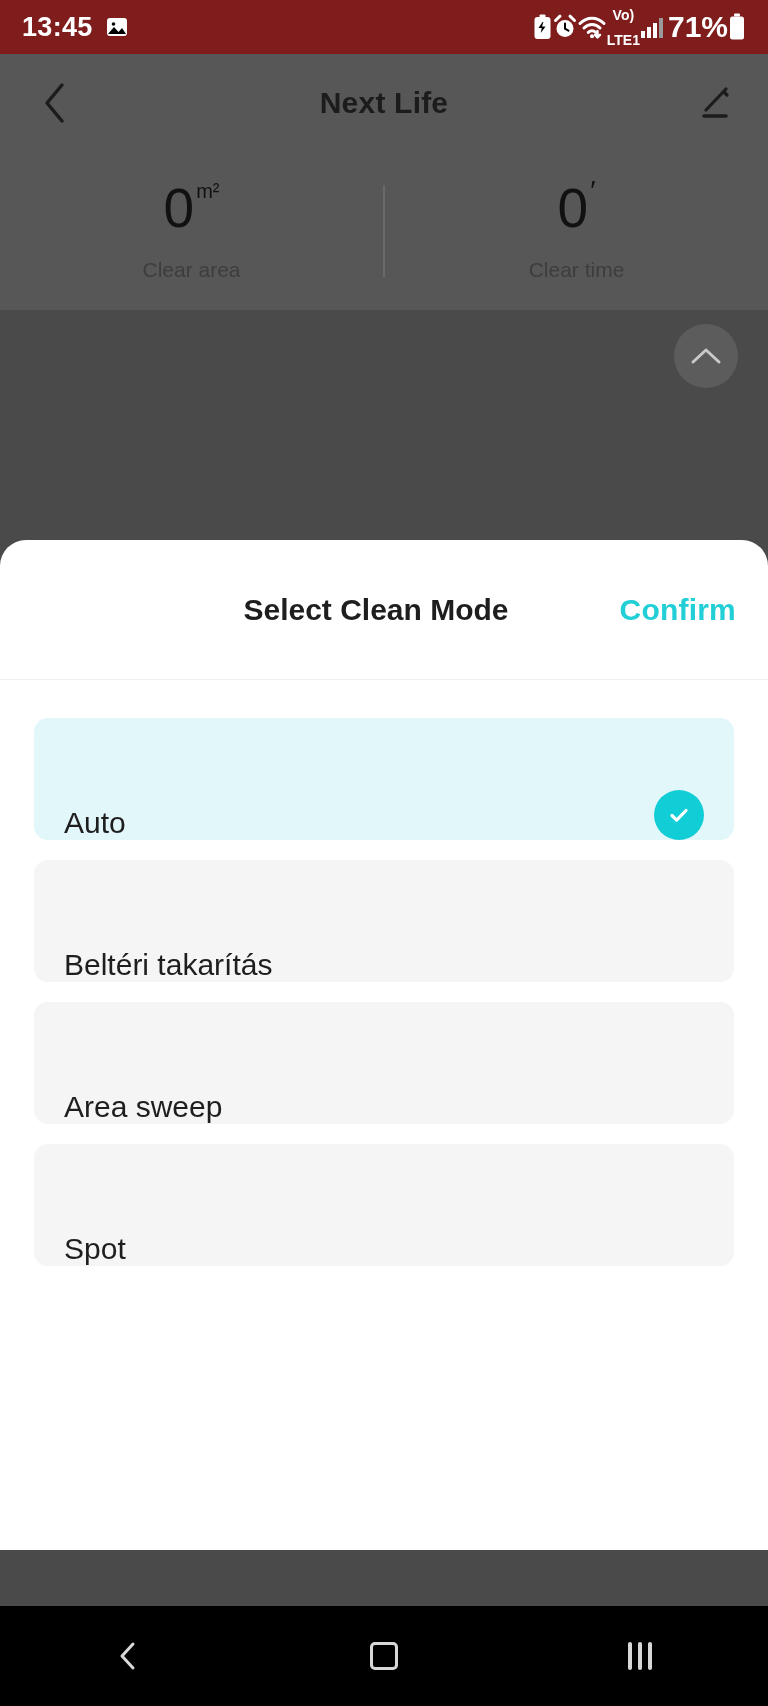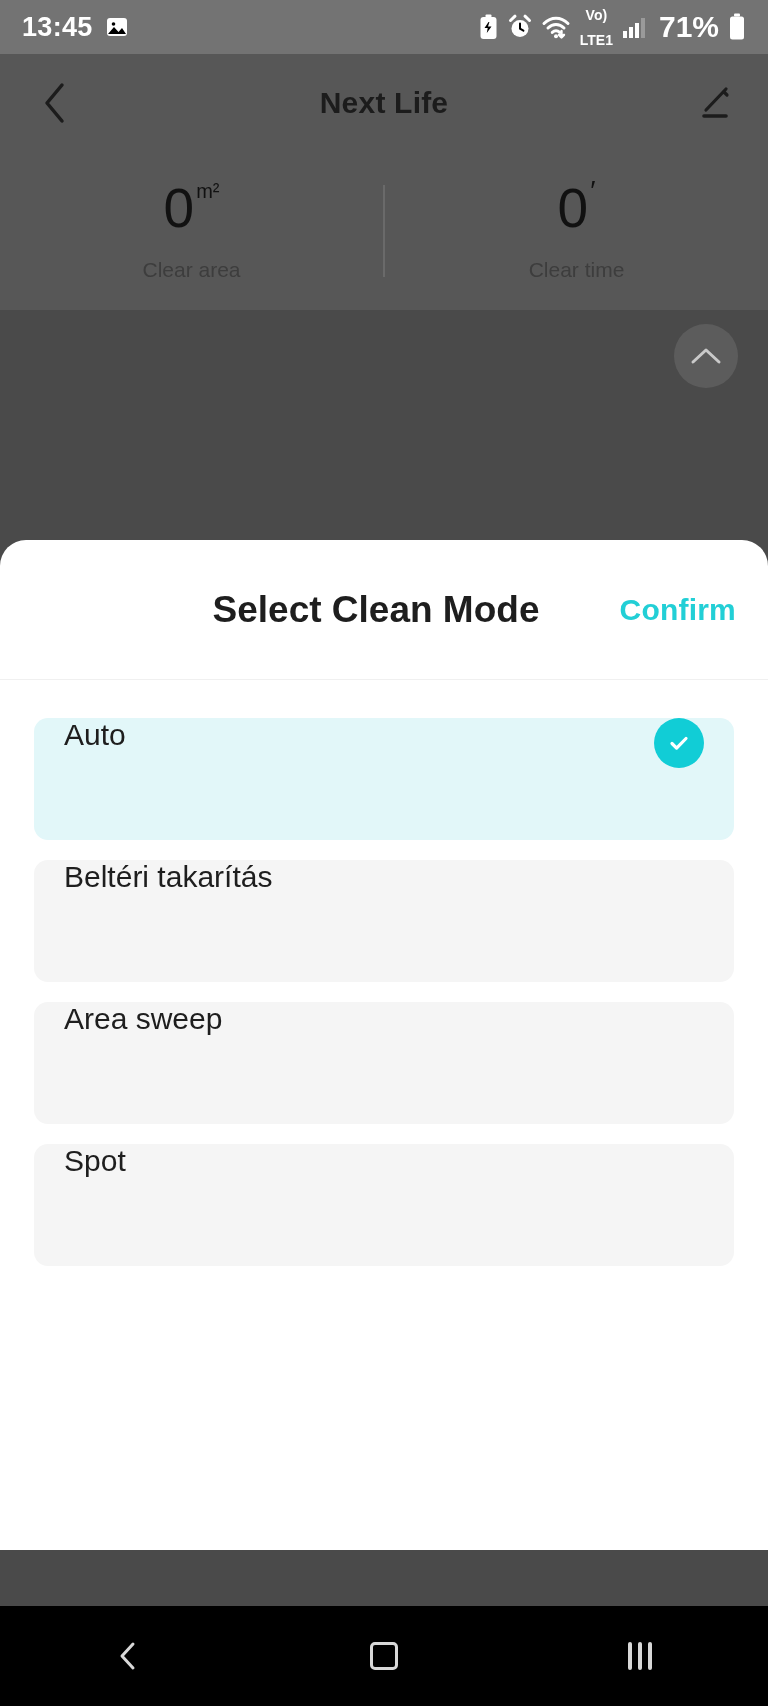--- a/index.html
+++ b/index.html
@@ -7,27 +7,27 @@
     width: 768px; height: 1706px;
     background: #000;
     font-family: "Liberation Sans", sans-serif;
     overflow: hidden;
   }
   .phone { position: relative; width: 768px; height: 1706px; background: #4a4a4a; }
 
   
   .statusbar {
     position: absolute; top: 0; left: 0; width: 768px; height: 54px;
-    background: #737373; color: #fff;
+    background: #7f1d1d; color: #fff;
     display: flex; align-items: center; justify-content: space-between;
     padding: 6px 22px;
   }
   .sb-left { display: flex; align-items: center; gap: 12px; }
   .sb-time { font-size: 27px; font-weight: 600; letter-spacing: .3px; }
-  .sb-right { display: flex; align-items: center; gap: 9px; }
+  .sb-right { display: flex; align-items: center; }
   .ic { display: inline-block; line-height: 0; }
   .sb-batt-pct { font-size: 30px; font-weight: 600; margin-left: 2px; }
 
   
   .appheader {
     position: absolute; top: 54px; left: 0; width: 768px; height: 98px;
     background: #575757;
     display: flex; align-items: center; padding: 12px 30px;
   }
   .hdr-back { width: 50px; height: 50px; display: flex; align-items: center; justify-content: center; }
@@ -86,30 +86,30 @@
   .sheet {
     position: absolute; left: 0; bottom: 156px; width: 768px; height: 1010px;
     background: #fff; border-radius: 26px 26px 0 0;
   }
   .sheet-head {
     height: 140px; display: flex; align-items: center; position: relative;
     border-bottom: 1px solid #f0f0f0;
   }
   .sheet-title {
     position: absolute; left: 0; right: 16px; text-align: center;
-    font-size: 37px; font-weight: 700; color: #1e1e1e;
+    font-size: 30px; font-weight: 700; color: #1e1e1e;
   }
   .sheet-confirm {
     position: absolute; right: 32px; font-size: 30px; font-weight: 700;
     color: #22cfd6; letter-spacing: .2px;
   }
   .options { padding: 38px 34px 0 34px; }
   .option {
     height: 122px; border-radius: 14px; margin-bottom: 20px;
-    display: flex; align-items: flex-start; padding: 0 30px;
+    display: flex; align-items: flex-end; padding: 0 30px;
     background: #f5f5f5; position: relative;
   }
   .option.selected { background: #e2f7f9; }
   .option-label { font-size: 30px; color: #1e1e1e; font-weight: 400; }
   .check {
     position: absolute; right: 30px; width: 50px; height: 50px; border-radius: 50%;
     background: #11cdd6; display: flex; align-items: center; justify-content: center;
   }
 
   

